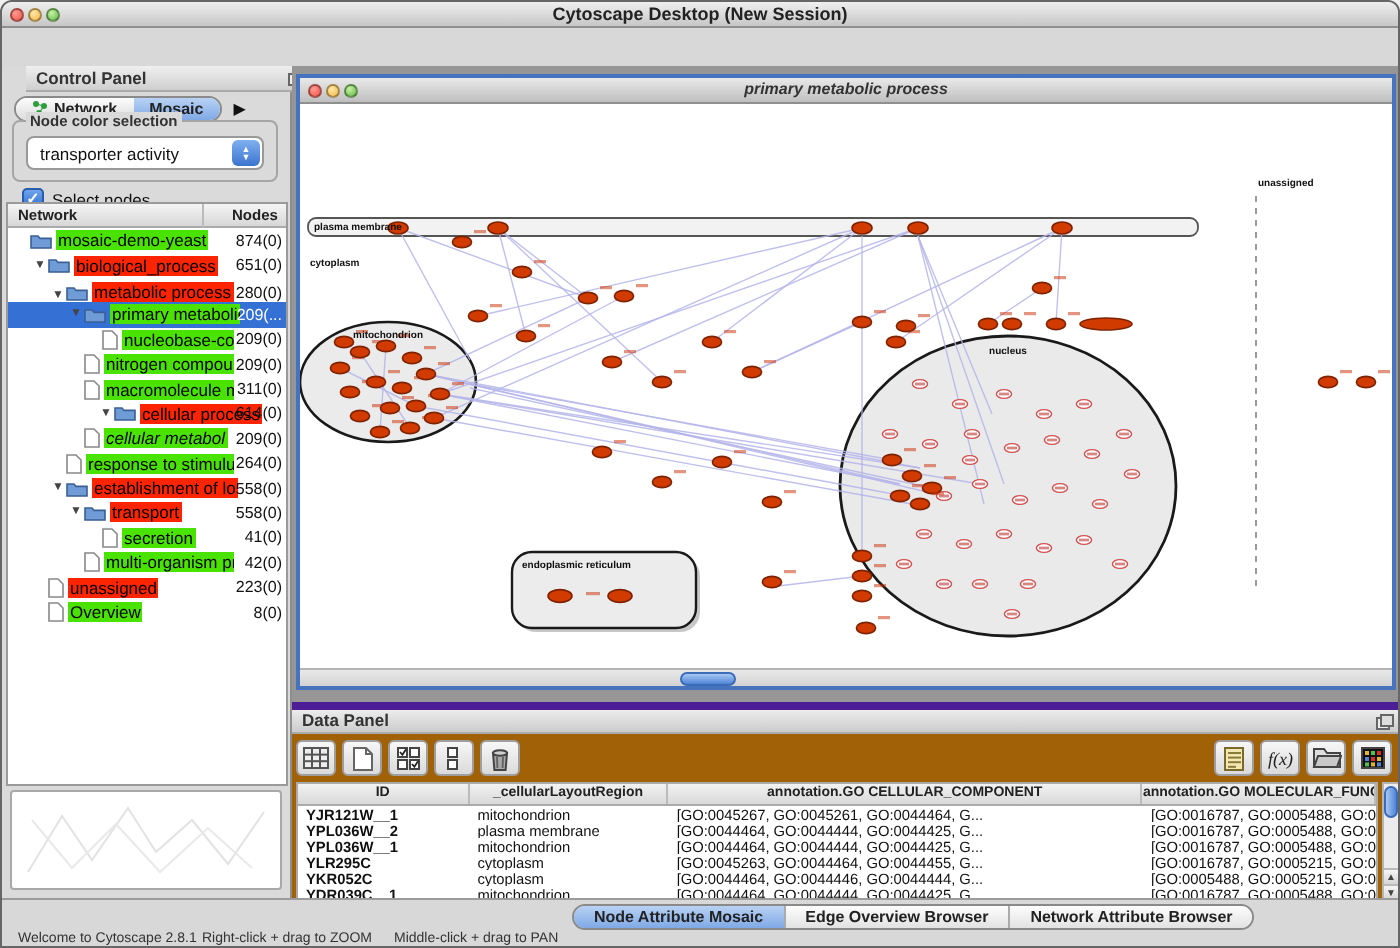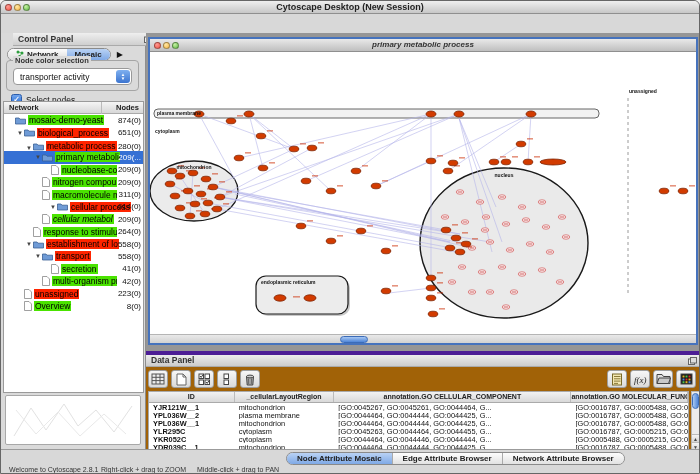--- a/index.html
+++ b/index.html
@@ -801,21 +801,21 @@
           <span class="varrow" style="bottom:8px">▲</span>
           <span class="varrow" style="bottom:0">▼</span>
         </div>
       </div>
     </div>
   </div>
 
   <div class="bottom">
     <div class="btabs" id="bottom-tabs">
         <span class="bt sel">Node Attribute Mosaic</span>
-        <span class="bt">Edge Attribute Browser</span>
+        <span class="bt">Edge Overview Browser</span>
         <span class="bt">Network Attribute Browser</span>
       </div>
     <div class="status">
       <span class="st0">Welcome to Cytoscape 2.8.1</span>
       <span class="st1">Right-click + drag to ZOOM</span>
       <span class="st2">Middle-click + drag to PAN</span>
     </div>
   </div>
 </div>
 

